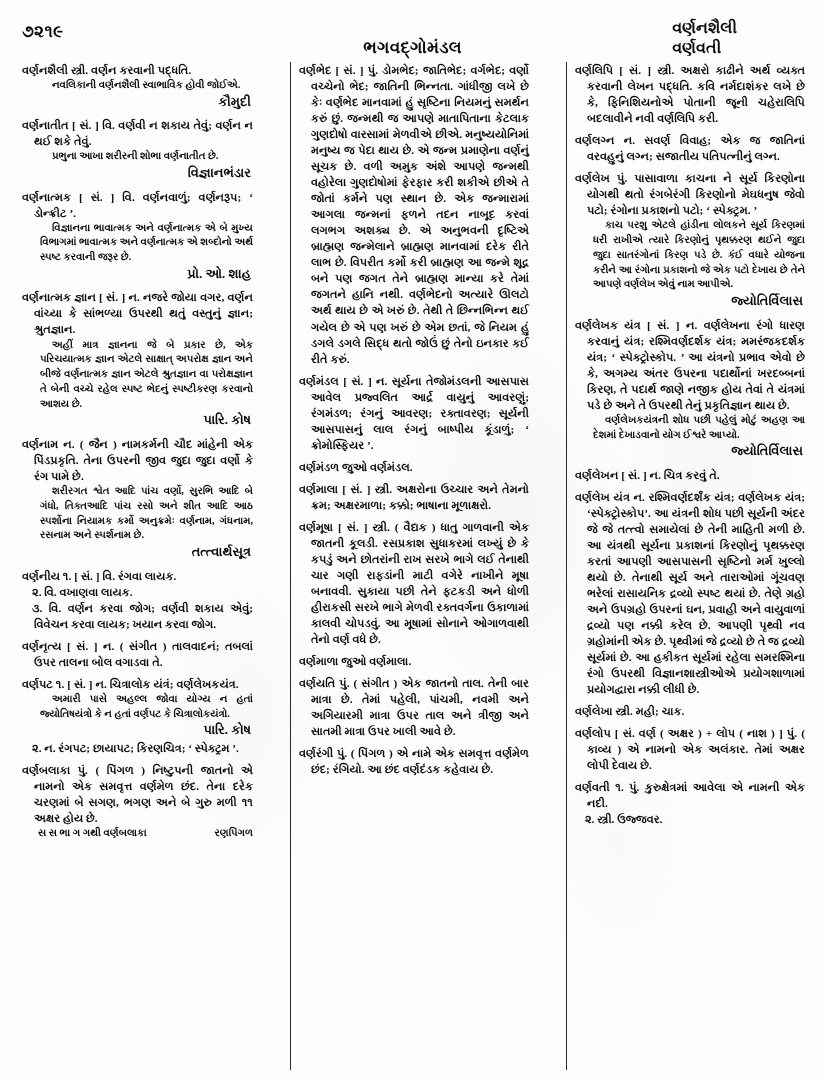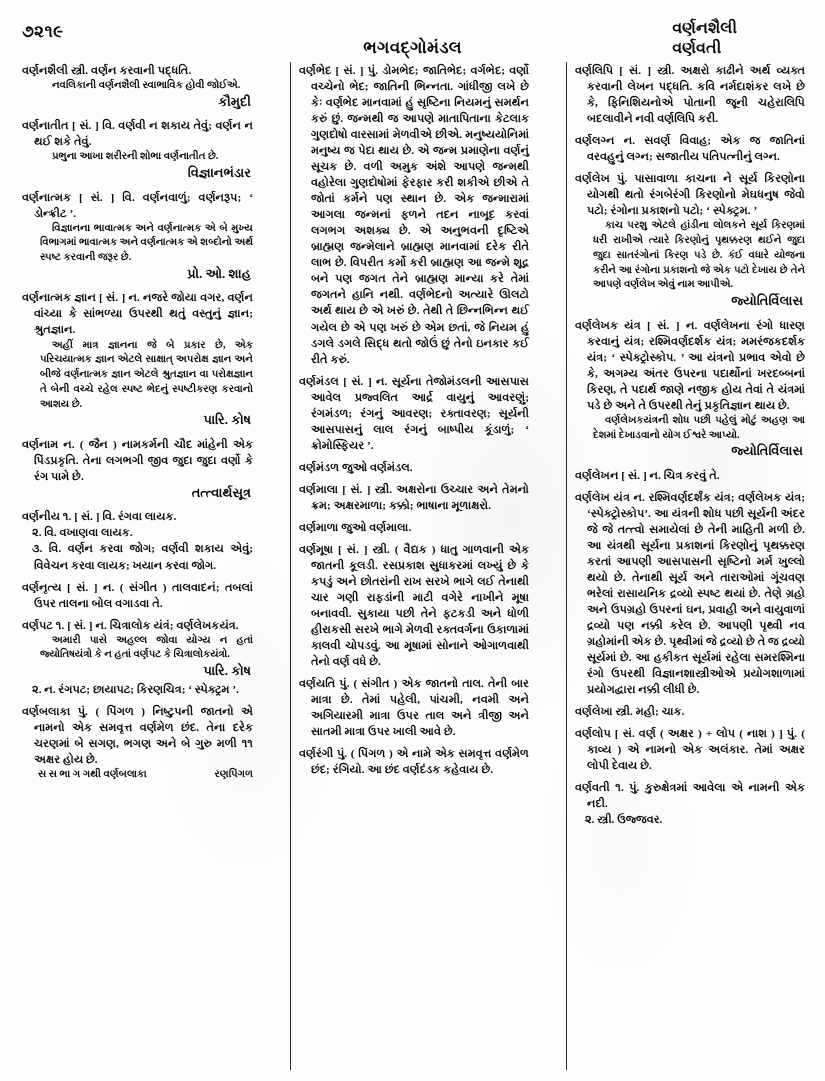--- a/index.html
+++ b/index.html
@@ -164,21 +164,22 @@
             <p class="def">વર્ણનાત્મક [ સં. ] વિ. વર્ણનવાળું; વર્ણનરૂપ; ‘ ડોન્ક્રીટ ’.</p>
             <p class="quote">વિજ્ઞાનના ભાવાત્મક અને વર્ણનાત્મક એ બે મુખ્ય વિભાગમાં ભાવાત્મક અને વર્ણનાત્મક એ શબ્દોનો અર્થ સ્પષ્ટ કરવાની જરૂર છે.</p>
             <p class="cite">પ્રો. ઓ. શાહ</p>
           </div>
           <div class="entry">
             <p class="def">વર્ણનાત્મક જ્ઞાન [ સં. ] ન. નજરે જોયા વગર, વર્ણન વાંચ્યા કે સાંભળ્યા ઉપરથી થતું વસ્તુનું જ્ઞાન; શ્રુતજ્ઞાન.</p>
             <p class="quote">અહીં માત્ર જ્ઞાનના જે બે પ્રકાર છે, એક પરિચયાત્મક જ્ઞાન એટલે સાક્ષાત્ અપરોક્ષ જ્ઞાન અને બીજે વર્ણનાત્મક જ્ઞાન એટલે શ્રુતજ્ઞાન વા પરોક્ષજ્ઞાન તે બેની વચ્ચે રહેલ સ્પષ્ટ ભેદનું સ્પષ્ટીકરણ કરવાનો આશય છે.</p>
             <p class="cite">પારિ. કોષ</p>
           </div>
           <div class="entry">
-            <p class="def">વર્ણનામ ન. ( જૈન ) નામકર્મની ચૌદ માંહેની એક પિંડપ્રકૃતિ. તેના લગભગી જીવ જુદા જુદા વર્ણો કે રંગ પામે છે.</p>
+            <p class="def">વર્ણનામ ન. ( જૈન ) નામકર્મની ચૌદ માંહેની એક પિંડપ્રકૃતિ. તેના ઉપરની જીવ જુદા જુદા વર્ણો કે રંગ પામે છે.</p>
+            <p class="quote">શરીરગત શ્વેત આદિ પાંચ વર્ણો, સુરભિ આદિ બે ગંધો, તિક્તઆદિ પાંચ રસો અને શીત આદિ આઠ સ્પર્શોના નિયામક કર્મો અનુક્રમેઃ વર્ણનામ, ગંધનામ, રસનામ અને સ્પર્શનામ છે.</p>
             <p class="cite">તત્ત્વાર્થસૂત્ર</p>
           </div>
           <div class="entry">
             <p class="def">વર્ણનીય ૧. [ સં. ] વિ. રંગવા લાયક.</p>
             <p class="sense">૨. વિ. વખાણવા લાયક.</p>
             <p class="sense">૩. વિ. વર્ણન કરવા જોગ; વર્ણવી શકાય એવું; વિવેચન કરવા લાયક; ખયાન કરવા જોગ.</p>
           </div>
           <div class="entry">
             <p class="def">વર્ણનૃત્ય [ સં. ] ન. ( સંગીત ) તાલવાદનં; તબલાં ઉપર તાલના બોલ વગાડવા તે.</p>
           </div>
@@ -205,24 +206,24 @@
           <div class="entry">
             <p class="def">વર્ણમંડલ [ સં. ] ન. સૂર્યના તેજોમંડલની આસપાસ આવેલ પ્રજ્વલિત આર્દ્ર વાયુનું આવરણું; રંગમંડળ; રંગનું આવરણ; રક્તાવરણ; સૂર્યની આસપાસનું લાલ રંગનું બાષ્પીય કૂંડાળું; ‘ ક્રોમોસ્ફિયર ’.</p>
           </div>
           <div class="entry">
             <p class="def">વર્ણમંડળ જુઓ વર્ણમંડલ.</p>
           </div>
           <div class="entry">
             <p class="def">વર્ણમાલા [ સં. ] સ્ત્રી. અક્ષરોના ઉચ્ચાર અને તેમનો ક્રમ; અક્ષરમાળા; કક્કો; ભાષાના મૂળાક્ષરો.</p>
           </div>
           <div class="entry">
+            <p class="def">વર્ણમૂષા [ સં. ] સ્ત્રી. ( વૈદ્યક ) ધાતુ ગાળવાની એક જાતની કૂલડી. રસપ્રકાશ સુધાકરમાં લખ્યું છે કે કપડું અને છોતરાંની રાખ સરખે ભાગે લઈ તેનાથી ચાર ગણી રાફડાંની માટી વગેરે નાખીને મૂષા બનાવવી. સુકાયા પછી તેને ફટકડી અને ધોળી હીરાકસી સરખે ભાગે મેળવી રક્તવર્ગના ઉકાળામાં કાલવી ચોપડવું. આ મૂષામાં સોનાને ઓગાળવાથી તેનો વર્ણ વધે છે.</p>
+          </div>
+          <div class="entry">
             <p class="def">વર્ણમાળા જુઓ વર્ણમાલા.</p>
-          </div>
-          <div class="entry">
-            <p class="def">વર્ણમૂષા [ સં. ] સ્ત્રી. ( વૈદ્યક ) ધાતુ ગાળવાની એક જાતની કૂલડી. રસપ્રકાશ સુધાકરમાં લખ્યું છે કે કપડું અને છોતરાંની રાખ સરખે ભાગે લઈ તેનાથી ચાર ગણી રાફડાંની માટી વગેરે નાખીને મૂષા બનાવવી. સુકાયા પછી તેને ફટકડી અને ધોળી હીરાકસી સરખે ભાગે મેળવી રક્તવર્ગના ઉકાળામાં કાલવી ચોપડવું. આ મૂષામાં સોનાને ઓગાળવાથી તેનો વર્ણ વધે છે.</p>
           </div>
           <div class="entry">
             <p class="def">વર્ણયતિ પું. ( સંગીત ) એક જાતનો તાલ. તેની બાર માત્રા છે. તેમાં પહેલી, પાંચમી, નવમી અને અગિયારમી માત્રા ઉપર તાલ અને ત્રીજી અને સાતમી માત્રા ઉપર ખાલી આવે છે.</p>
           </div>
           <div class="entry">
             <p class="def">વર્ણરંગી પું. ( પિંગળ ) એ નામે એક સમવૃત્ત વર્ણમેળ છંદ; રંગિયો. આ છંદ વર્ણદંડક કહેવાય છે.</p>
           </div>
         </div>
       </div>
     <div class="col">

